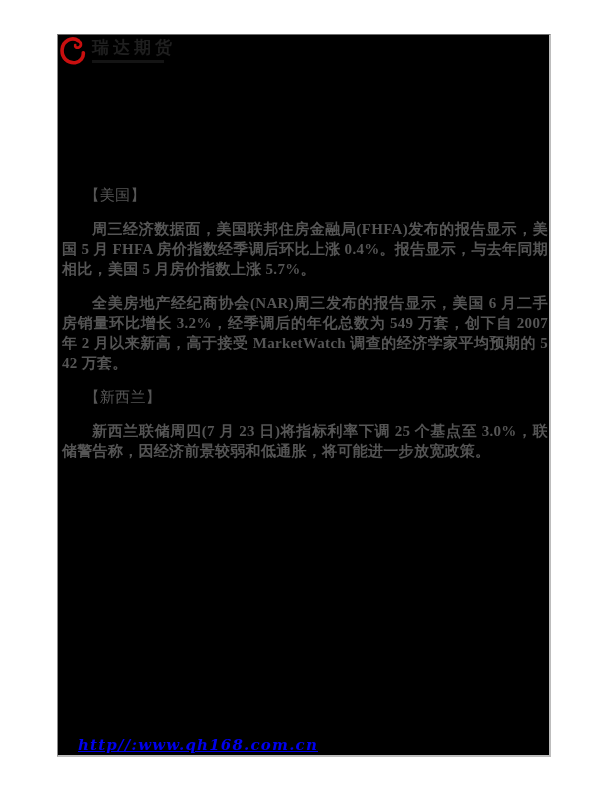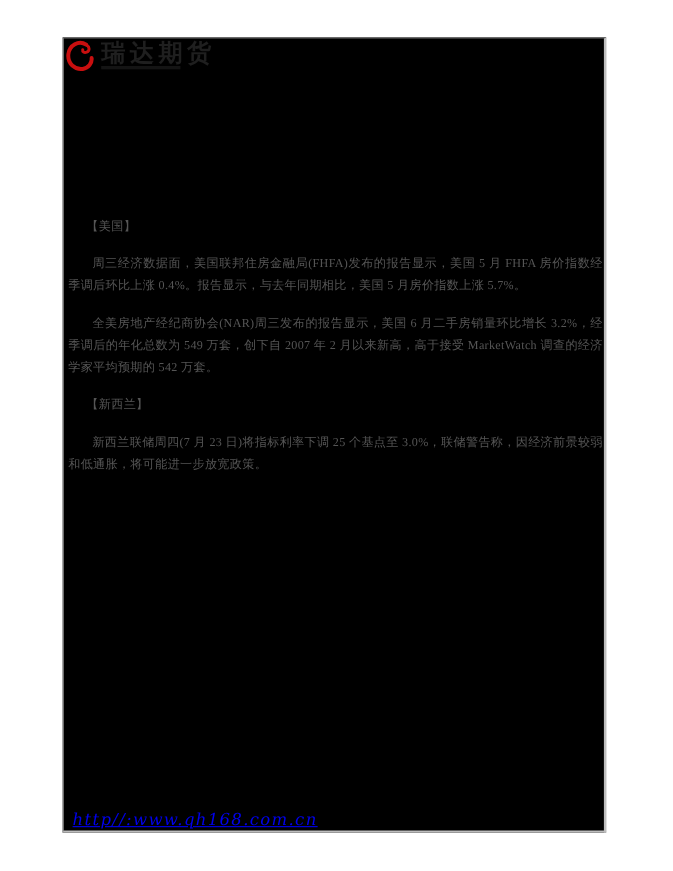--- a/index.html
+++ b/index.html
@@ -24,58 +24,59 @@
   }
   .logo-row{
     position:absolute;
     top:1px;left:1px;
     display:flex;
     align-items:flex-start;
   }
   .logo-mark{width:27px;height:30px;display:block;}
   .logo-text{margin-left:6px;padding-top:3px;}
   .logo-title{
-    font-size:22px;
+    font-size:17px;
     font-weight:bold;
     color:#1f1f1f;
     letter-spacing:4px;
     line-height:18px;
     white-space:nowrap;
   }
   .logo-subbar{
     width:72px;height:3px;
     background:#141414;
     margin-top:3px;
   }
   .content{
     position:absolute;
-    top:161px;left:4px;
+    top:150px;left:4px;
     width:486px;
     color:#555555;
-    font-size:11px;
+    font-size:15px;
     line-height:20px;
     text-align:justify;
     letter-spacing:0.3px;
     word-break:break-all;
   }
   .sec-header{
     margin:0 0 14px 0;
     text-indent:1.5em;
     white-space:nowrap;
   }
   .content p{
     margin:0 0 14px 0;
     text-indent:2em;
+    font-weight:bold;
   }
   .footer-link{
     position:absolute;
-    left:8px;bottom:1px;
+    left:20px;bottom:1px;
     font-family:"DejaVu Serif", serif;
     font-style:italic;
-    font-weight:normal;
+    font-weight:bold;
     font-size:15px;
     letter-spacing:1.2px;
     color:#0000ee;
     text-decoration:underline;
     white-space:nowrap;
   }
 </style>
 </head>
 <body>
 

